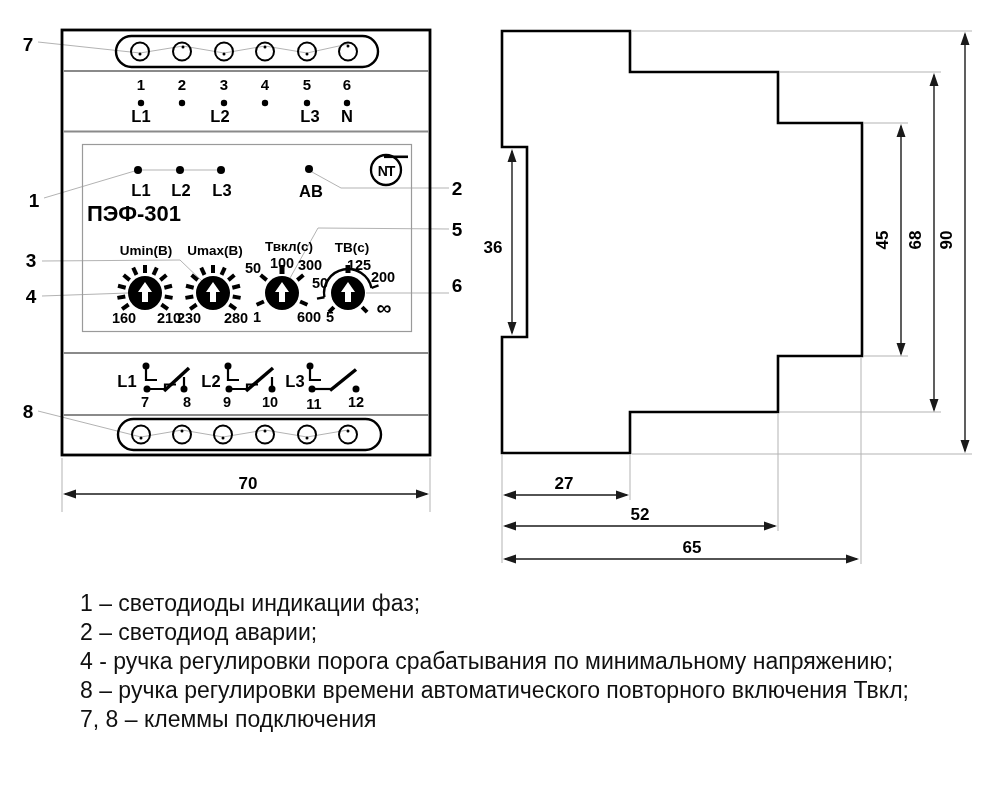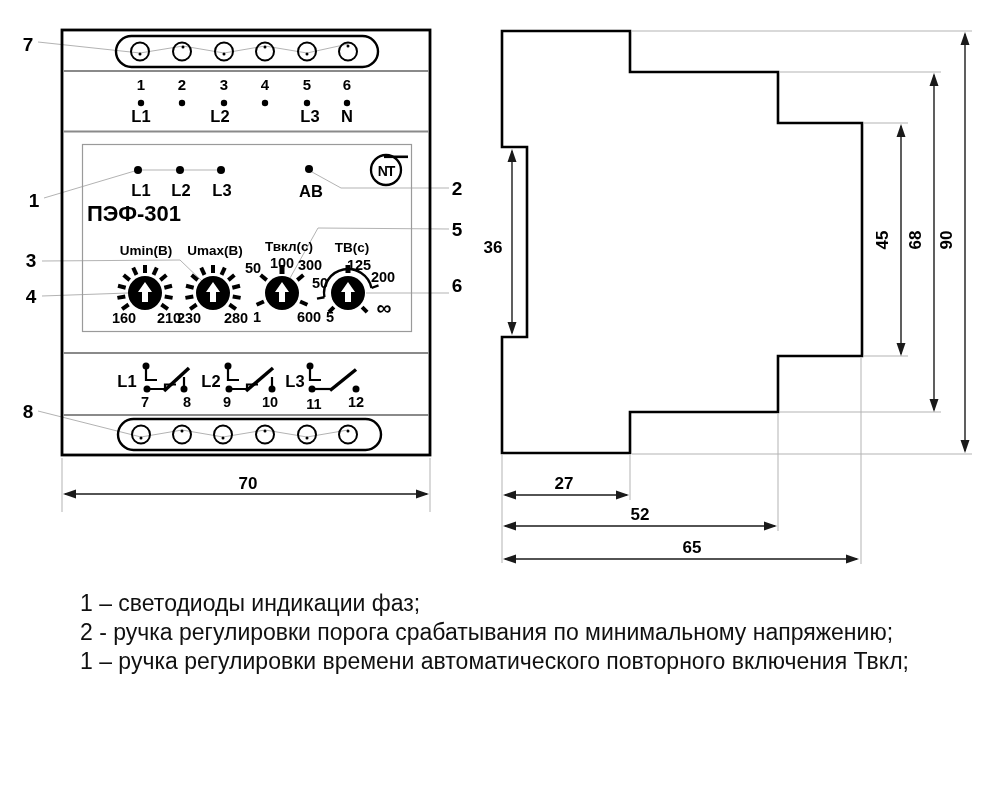--- a/index.html
+++ b/index.html
@@ -329,17 +329,19 @@
       <polygon class="ah" points="503,559 516,554.5 516,563.5"></polygon>
       <polygon class="ah" points="859,559 846,554.5 846,563.5"></polygon>
       <text class="dimtxt" x="692" y="553" text-anchor="middle">65</text>
     </g>
   </g>
 </svg>
 
   
   <div id="legend">
     <div>1 – светодиоды индикации фаз;</div>
-    <div>2 - ручка регулировки порога срабатывания по минимальному напряжению;</div>
-    <div>1 – ручка регулировки времени автоматического повторного включения Твкл;</div>
+    <div>2 – светодиод аварии;</div>
+    <div>4 - ручка регулировки порога срабатывания по минимальному напряжению;</div>
+    <div>8 – ручка регулировки времени автоматического повторного включения Твкл;</div>
+    <div>7, 8 – клеммы подключения</div>
   </div>
 
 </div>
 
 </body></html>

